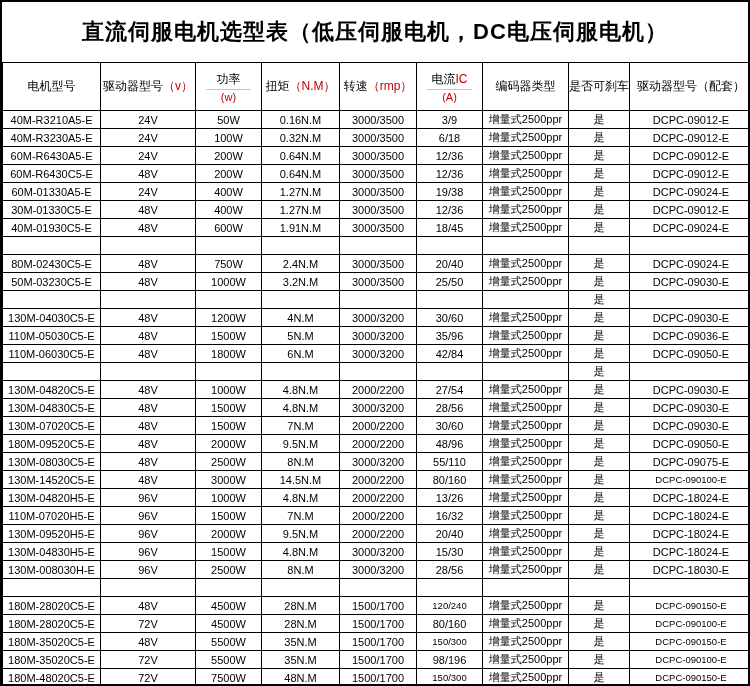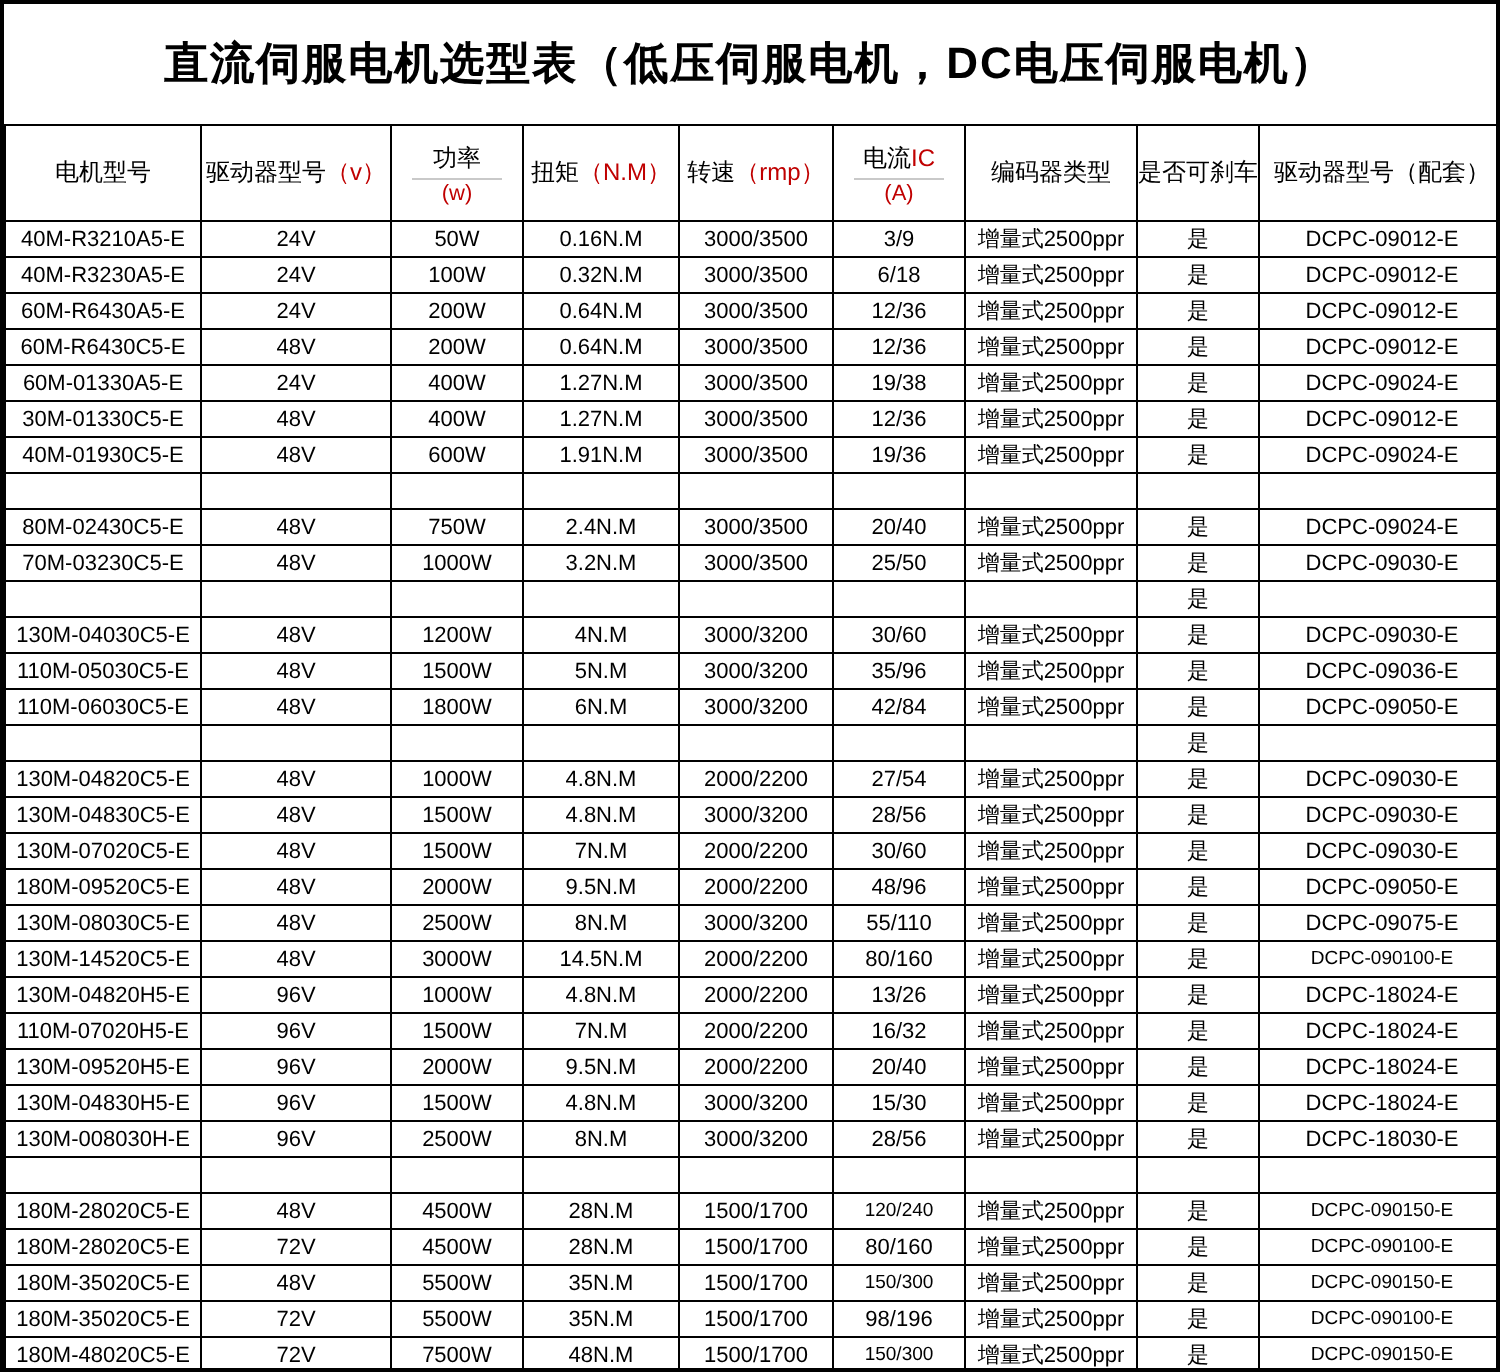--- a/index.html
+++ b/index.html
@@ -168,21 +168,21 @@
           <td>增量式2500ppr</td>
           <td>是</td>
           <td>DCPC-09012-E</td>
         </tr>
         <tr>
           <td>40M-01930C5-E</td>
           <td>48V</td>
           <td>600W</td>
           <td>1.91N.M</td>
           <td>3000/3500</td>
-          <td>19/36</td>
+          <td>18/45</td>
           <td>增量式2500ppr</td>
           <td>是</td>
           <td>DCPC-09024-E</td>
         </tr>
         <tr>
           <td></td>
           <td></td>
           <td></td>
           <td></td>
           <td></td>
@@ -196,21 +196,21 @@
           <td>48V</td>
           <td>750W</td>
           <td>2.4N.M</td>
           <td>3000/3500</td>
           <td>20/40</td>
           <td>增量式2500ppr</td>
           <td>是</td>
           <td>DCPC-09024-E</td>
         </tr>
         <tr>
-          <td>70M-03230C5-E</td>
+          <td>50M-03230C5-E</td>
           <td>48V</td>
           <td>1000W</td>
           <td>3.2N.M</td>
           <td>3000/3500</td>
           <td>25/50</td>
           <td>增量式2500ppr</td>
           <td>是</td>
           <td>DCPC-09030-E</td>
         </tr>
         <tr>

